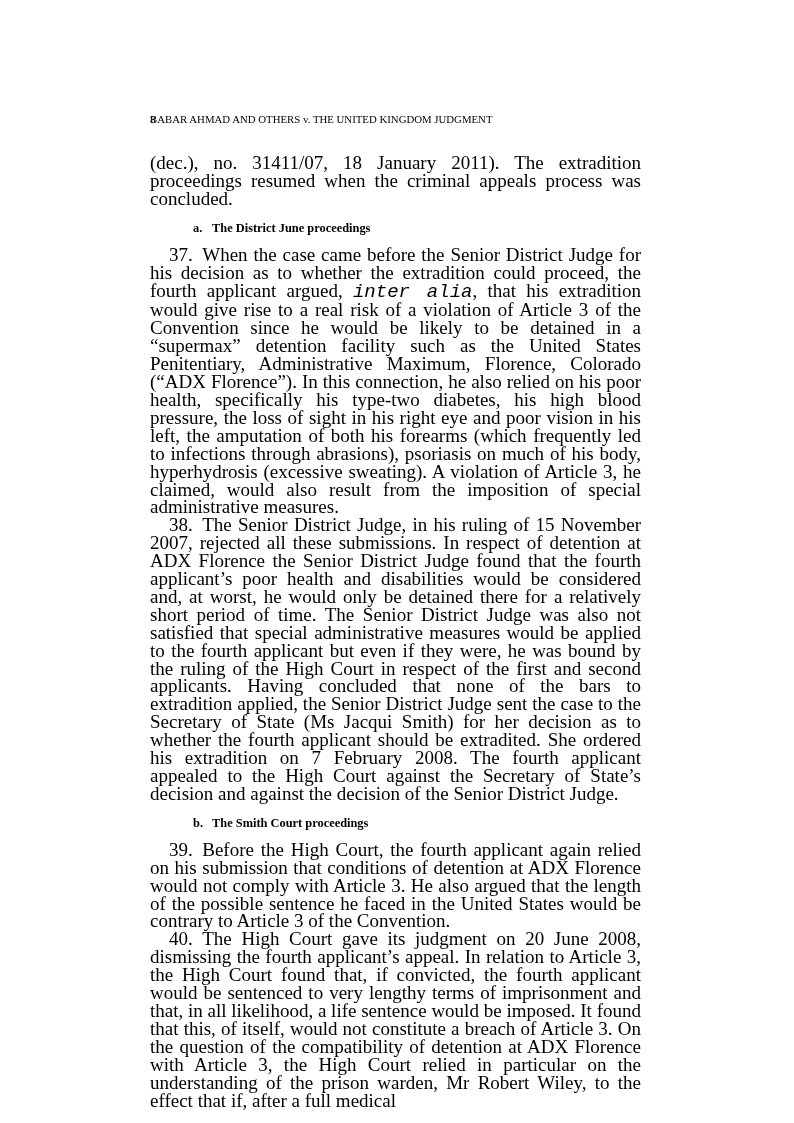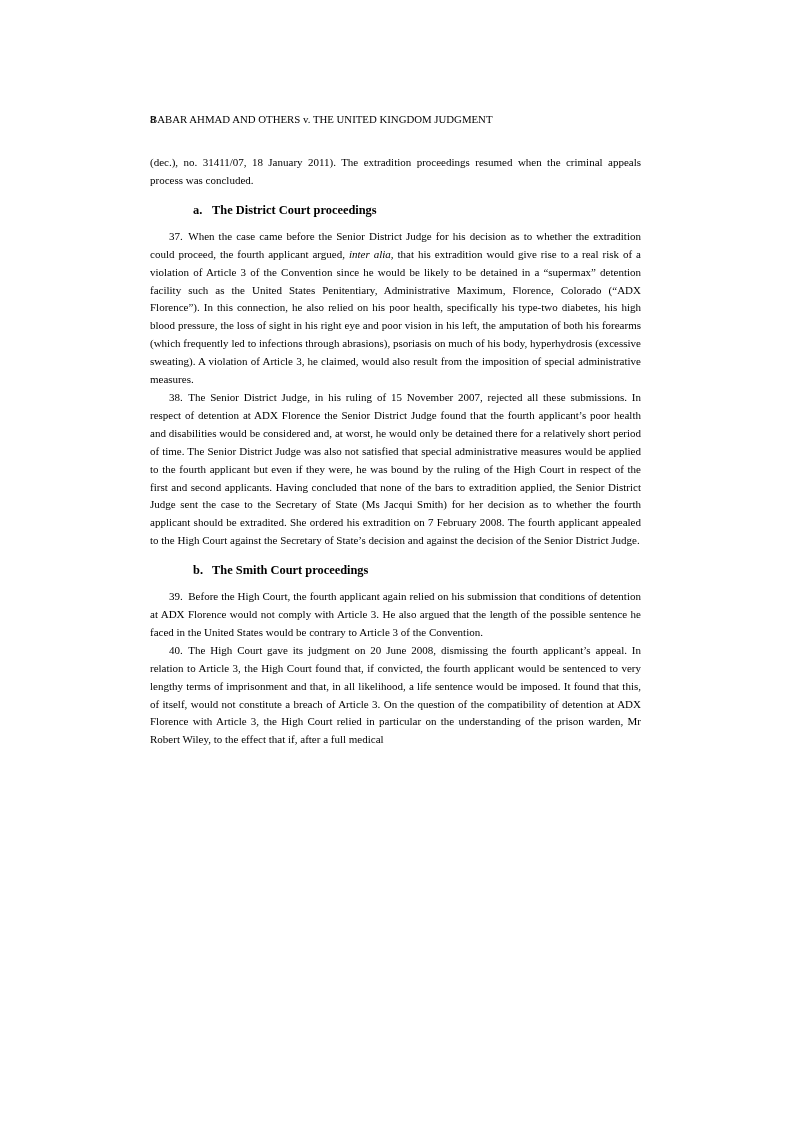--- a/index.html
+++ b/index.html
@@ -35,30 +35,31 @@
     top: 0;
     font-size: 11px;
   }
   .running-title {
     display: block;
     text-align: left;
     white-space: nowrap;
   }
   .para {
     margin: 0;
-    font-size: 11px;
+    font-size: 19px;
     line-height: 17.9px;
     text-align: justify;
     text-indent: 19px;
   }
   .para.continuation {
     text-indent: 0;
   }
   .para .italic {
     font-style: italic;
+    font-family: Liberation Mono, monospace;
   }
   .sub-heading {
     display: flex;
     font-size: 12.4px;
     line-height: 15px;
     font-weight: 700;
     margin: 13px 0 10px 43px;
   }
   .h-label {
     flex: none;
@@ -76,21 +77,21 @@
 
     <header class="running-header">
       <span class="page-number">8</span>
       <span class="running-title">BABAR AHMAD AND OTHERS v. THE UNITED KINGDOM JUDGMENT</span>
     </header>
 
     <p class="para continuation">(dec.), no. 31411/07, 18 January 2011). The extradition proceedings resumed when the criminal appeals process was concluded.</p>
 
     <h3 class="sub-heading">
       <span class="h-label">a.</span>
-      <span class="h-title">The District Court proceedings</span>
+      <span class="h-title">The District June proceedings</span>
     </h3>
 
     <p class="para"><span>37. When the case came before the Senior District Judge for his decision as to whether the extradition could proceed, the fourth applicant argued, </span><span class="italic">inter alia</span><span>, that his extradition would give rise to a real risk of a violation of Article 3 of the Convention since he would be likely to be detained in a “supermax” detention facility such as the United States Penitentiary, Administrative Maximum, Florence, Colorado (“ADX Florence”). In this connection, he also relied on his poor health, specifically his type-two diabetes, his high blood pressure, the loss of sight in his right eye and poor vision in his left, the amputation of both his forearms (which frequently led to infections through abrasions), psoriasis on much of his body, hyperhydrosis (excessive sweating). A violation of Article 3, he claimed, would also result from the imposition of special administrative measures.</span></p>
 
     <p class="para">38. The Senior District Judge, in his ruling of 15 November 2007, rejected all these submissions. In respect of detention at ADX Florence the Senior District Judge found that the fourth applicant’s poor health and disabilities would be considered and, at worst, he would only be detained there for a relatively short period of time. The Senior District Judge was also not satisfied that special administrative measures would be applied to the fourth applicant but even if they were, he was bound by the ruling of the High Court in respect of the first and second applicants. Having concluded that none of the bars to extradition applied, the Senior District Judge sent the case to the Secretary of State (Ms Jacqui Smith) for her decision as to whether the fourth applicant should be extradited. She ordered his extradition on 7&nbsp;February&nbsp;2008. The fourth applicant appealed to the High Court against the Secretary of State’s decision and against the decision of the Senior District Judge.</p>
 
     <h3 class="sub-heading">
       <span class="h-label">b.</span>
       <span class="h-title">The Smith Court proceedings</span>
     </h3>

